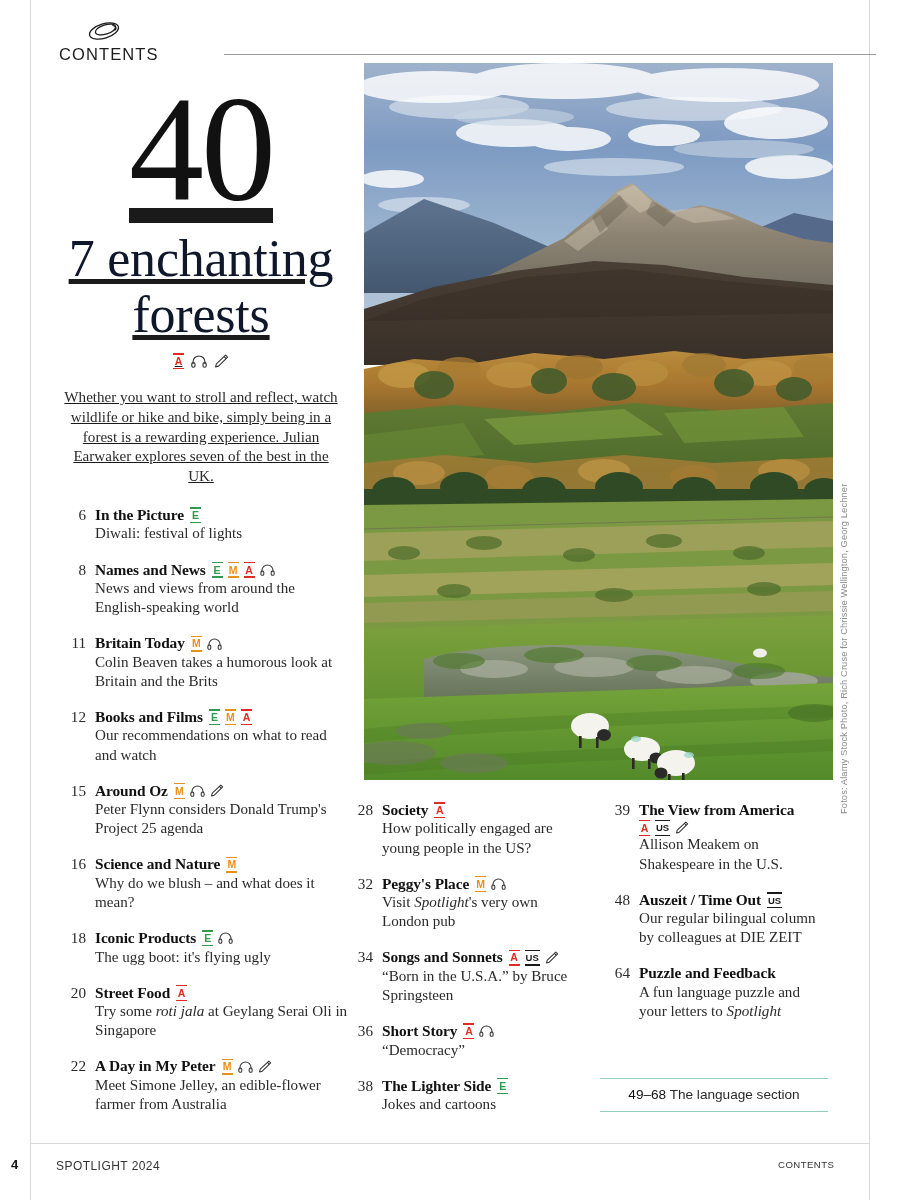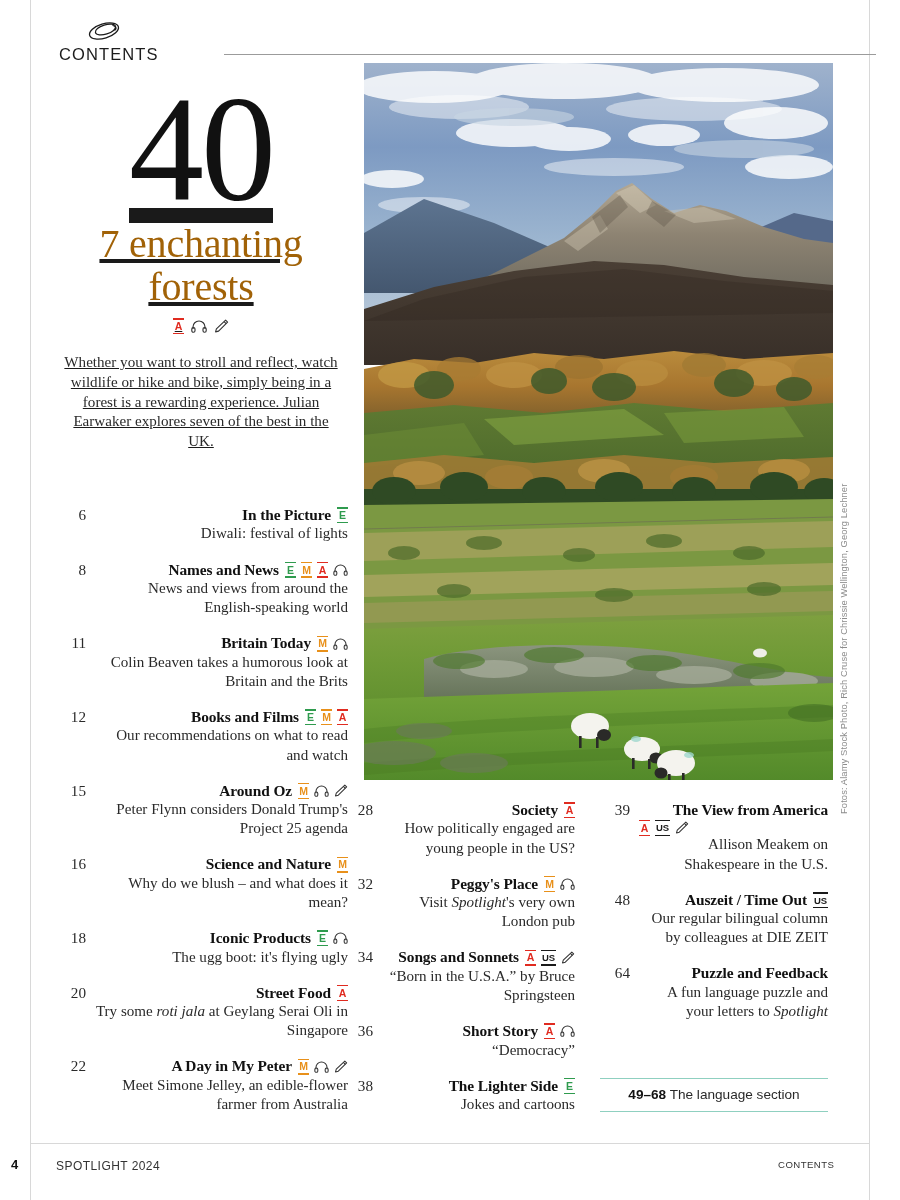--- a/index.html
+++ b/index.html
@@ -73,25 +73,25 @@
     font-size: 150px;
     line-height: 0.92;
     font-weight: 400;
     letter-spacing: -3px;
     color: #111;
     margin: 0;
     padding: 0;
   }
   .feature-title {
     font-family: "Liberation Serif", serif;
-    font-size: 40px;
+    font-size: 52px;
     line-height: 1.08;
     font-weight: 400;
-    color: #a16207;
-    margin: 4px 0 0 0;
+    color: #0f172a;
+    margin: 13px 0 0 0;
     letter-spacing: -0.2px;
   }
   .feature-icons {
     margin-top: 9px;
     display: flex;
     justify-content: center;
     align-items: center;
     gap: 7px;
     height: 18px;
   }
@@ -167,21 +167,20 @@
     flex: 0 0 30px;
     text-align: right;
     font-size: 15.2px;
     color: #2a2a2a;
     padding-right: 9px;
     line-height: 1.30;
     box-sizing: content-box;
   }
   .toc-body {
     flex: 1 1 auto;
-    text-align: right;
   }
   .toc-title {
     font-size: 15.4px;
     font-weight: 700;
     line-height: 1.26;
     color: #111;
     letter-spacing: -0.1px;
   }
   .toc-desc {
     font-size: 15.1px;
@@ -239,21 +238,21 @@
     left: 600px; top: 1078px;
     width: 228px;
     border-top: 1.6px solid #8fd0c0;
     border-bottom: 1.6px solid #8fd0c0;
     padding: 8px 0 9px 0;
     text-align: center;
     font-family: "Liberation Sans", sans-serif;
     font-size: 13.6px;
     color: #2a2a2a;
   }
-  .lang-box b { font-weight: 700; color: #111; }
+  .lang-box b { font-weight: 400; color: #111; }
 
   
   .footer-rule {
     position: absolute;
     left: 31px; top: 1143px;
     width: 838px; height: 1px;
     background: #d8d8d8;
   }
   .footer-pageno {
     position: absolute;

